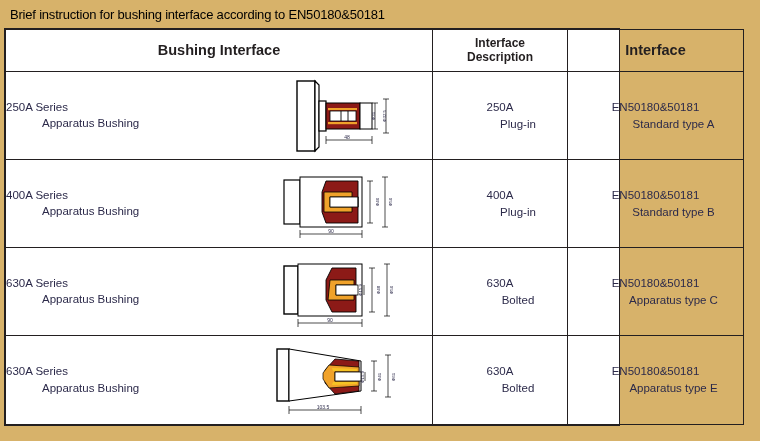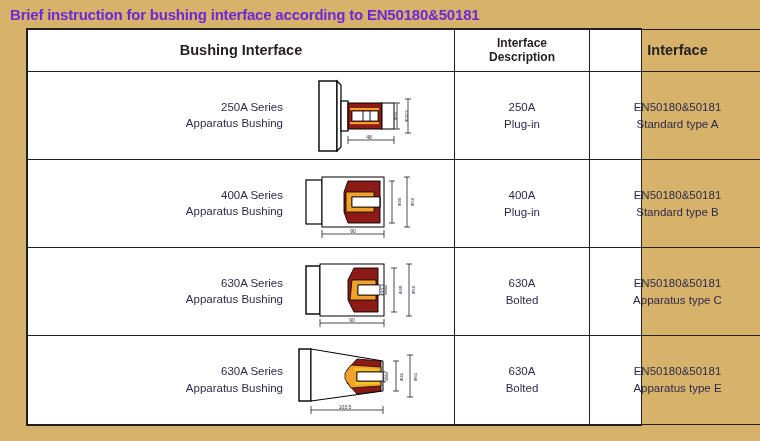--- a/index.html
+++ b/index.html
@@ -15,30 +15,30 @@
   }
 
   
   #banner {
     height: 28px;
     display: flex;
     align-items: center;
     padding-left: 10px;
   }
   #banner-title {
-    color: #6d28d9;
-    font-size: 15px;
-    font-weight: bold;
+    color: #000000;
+    font-size: 13px;
+    font-weight: normal;
     letter-spacing: -0.2px;
     white-space: nowrap;
   }
 
   
   #table-wrap {
-    margin: 0 26px;
+    margin: 0 4px;
     width: 616px;
     background: #ffffff;
     border: 1px solid #231f20;
   }
   table#spec-table {
     width: 100%;
     border-collapse: collapse;
     table-layout: fixed;
   }
   table#spec-table td, table#spec-table th {
@@ -63,36 +63,36 @@
 
   
   tbody tr { height: 88px; }
   tbody tr:last-child { height: 89px; }
 
   .cell-text {
     font-size: 11.5px;
     line-height: 1.45;
     color: #2c2a4a;
   }
-  .cell-text .l2 { display: block; }
+  .cell-text .l2 { display: block; padding-left: 36px; }
 
   
   .bush-cell-inner {
     position: relative;
     width: 100%;
     height: 100%;
     display: flex;
     align-items: center;
   }
   .bush-label {
     position: absolute;
     left: 0; top: 50%;
     transform: translateY(-50%);
     width: 255px;
-    text-align: right;
+    text-align: left;
   }
   .drawing-holder {
     position: absolute;
     left: 250px; top: 0;
     width: 177px; height: 100%;
     display: flex;
     align-items: center;
     justify-content: center;
   }
   .drawing-holder svg { display: block; }

